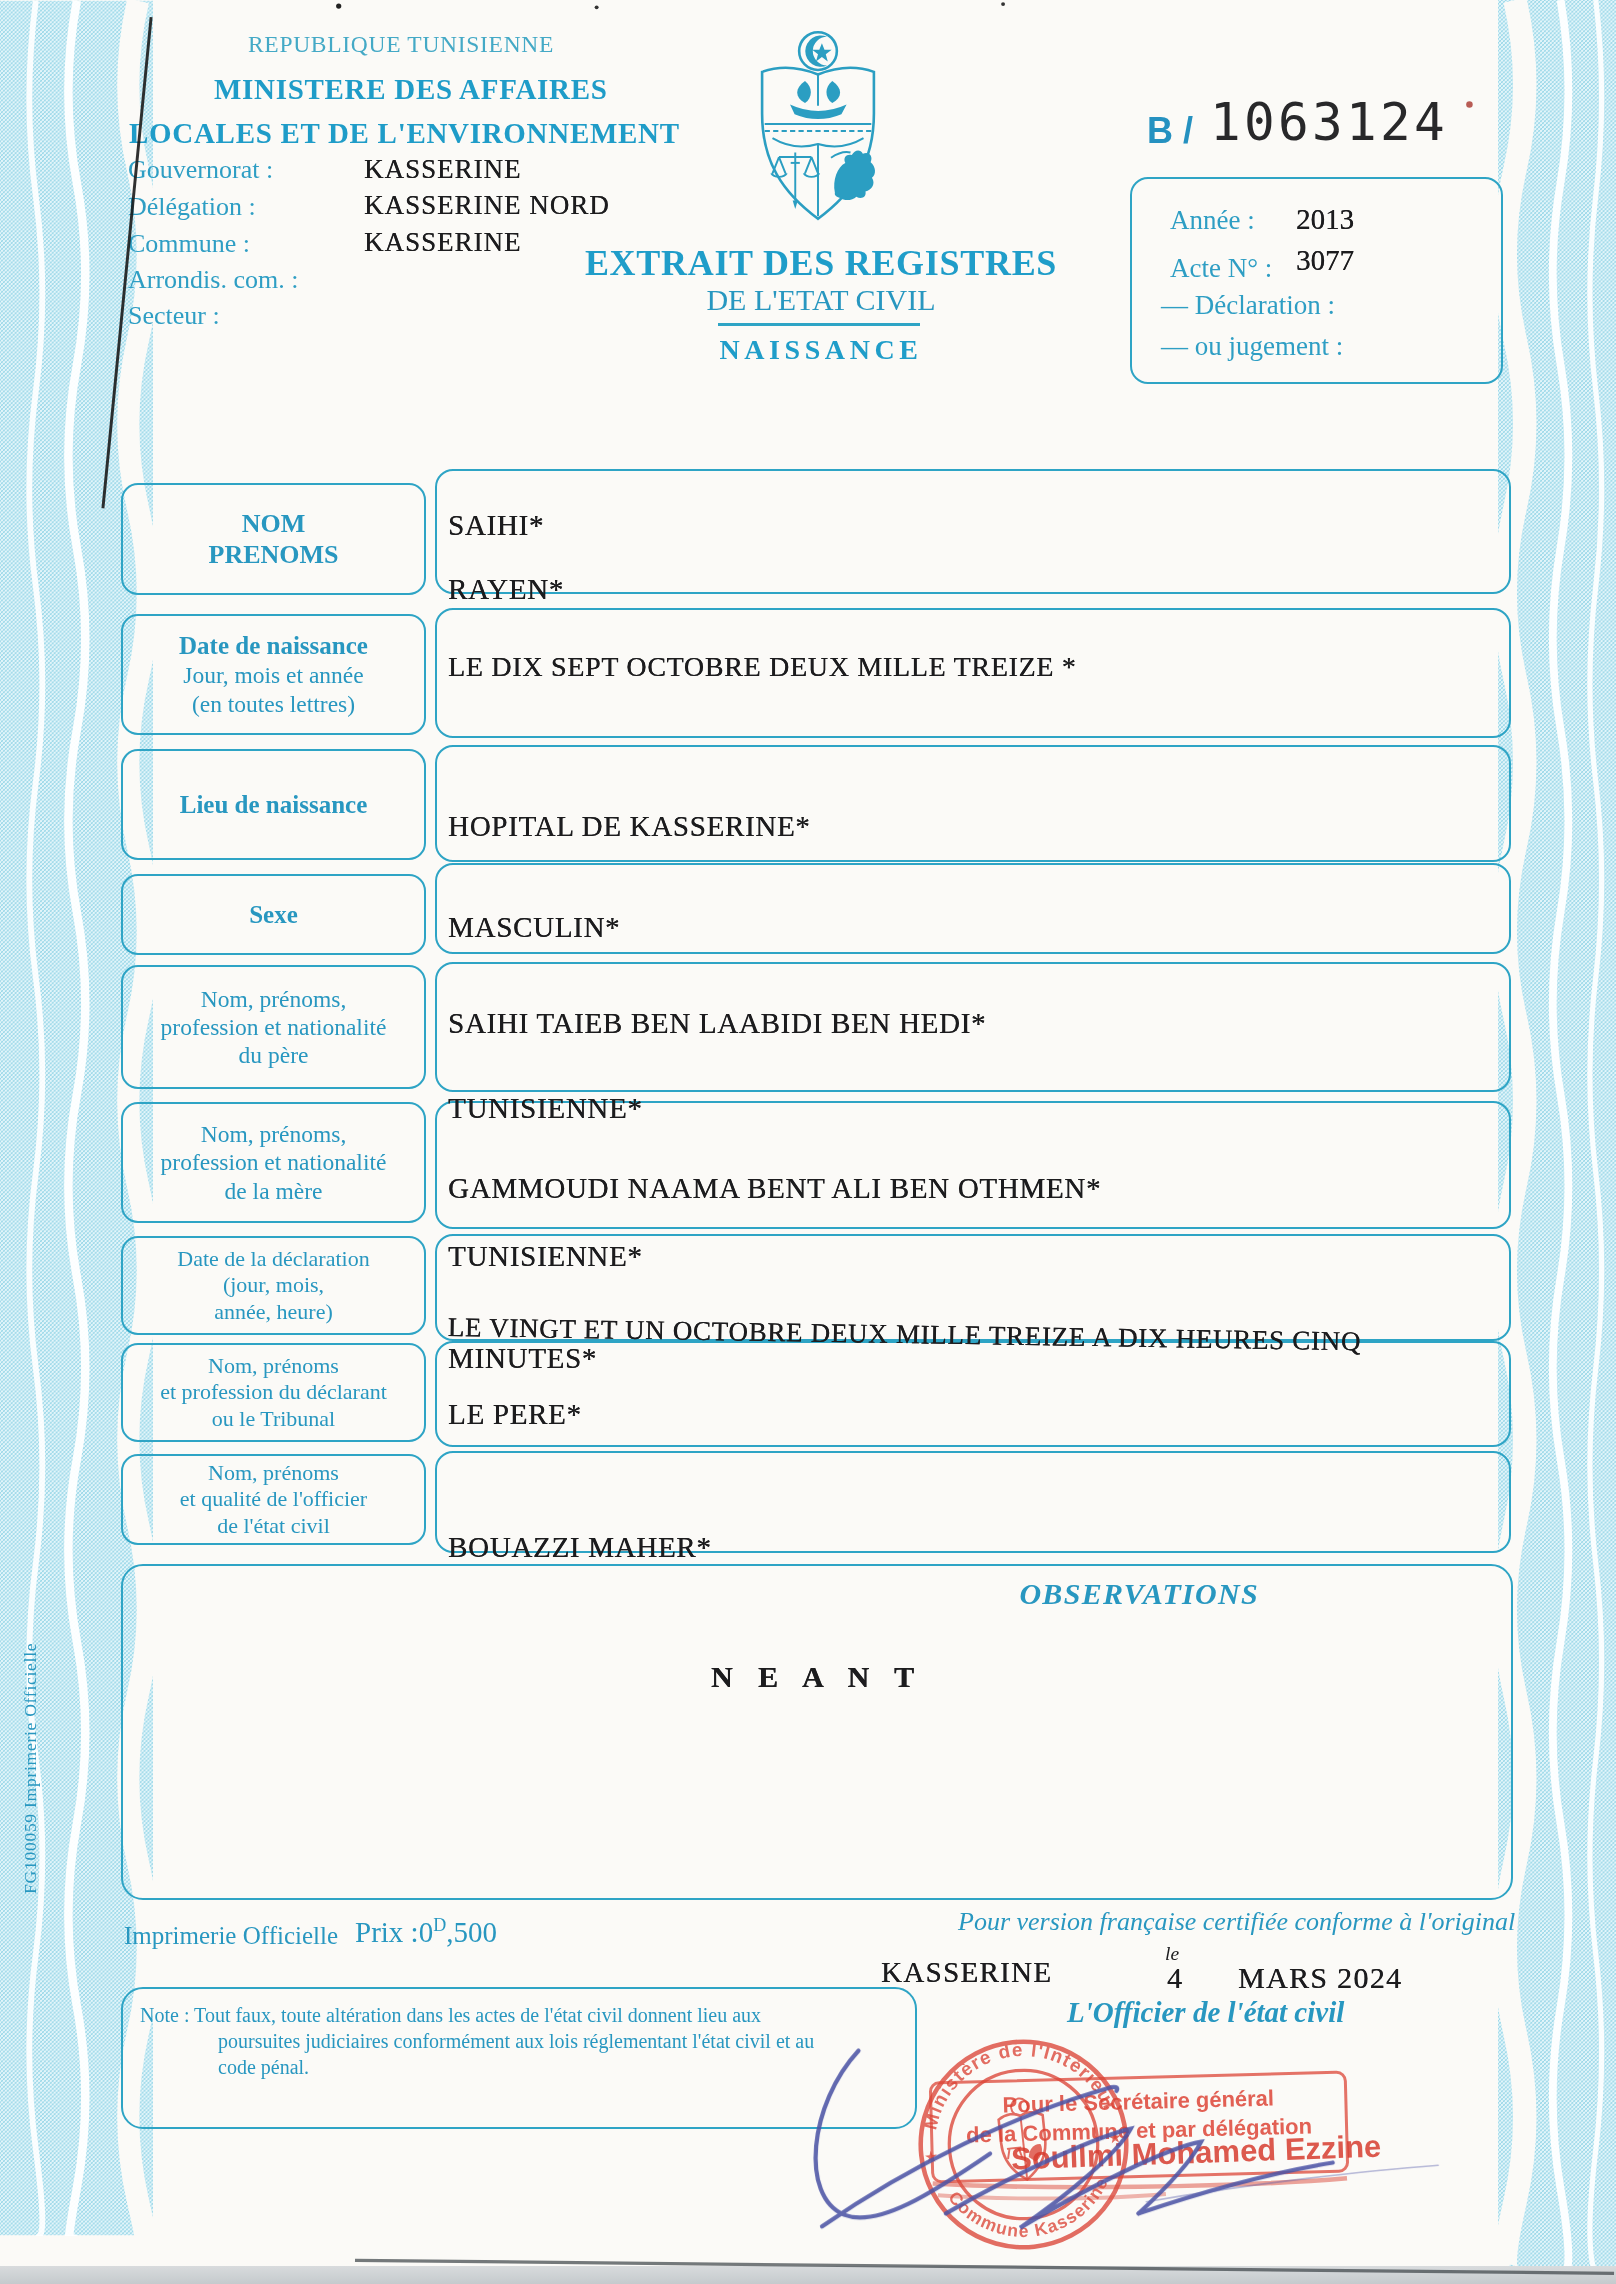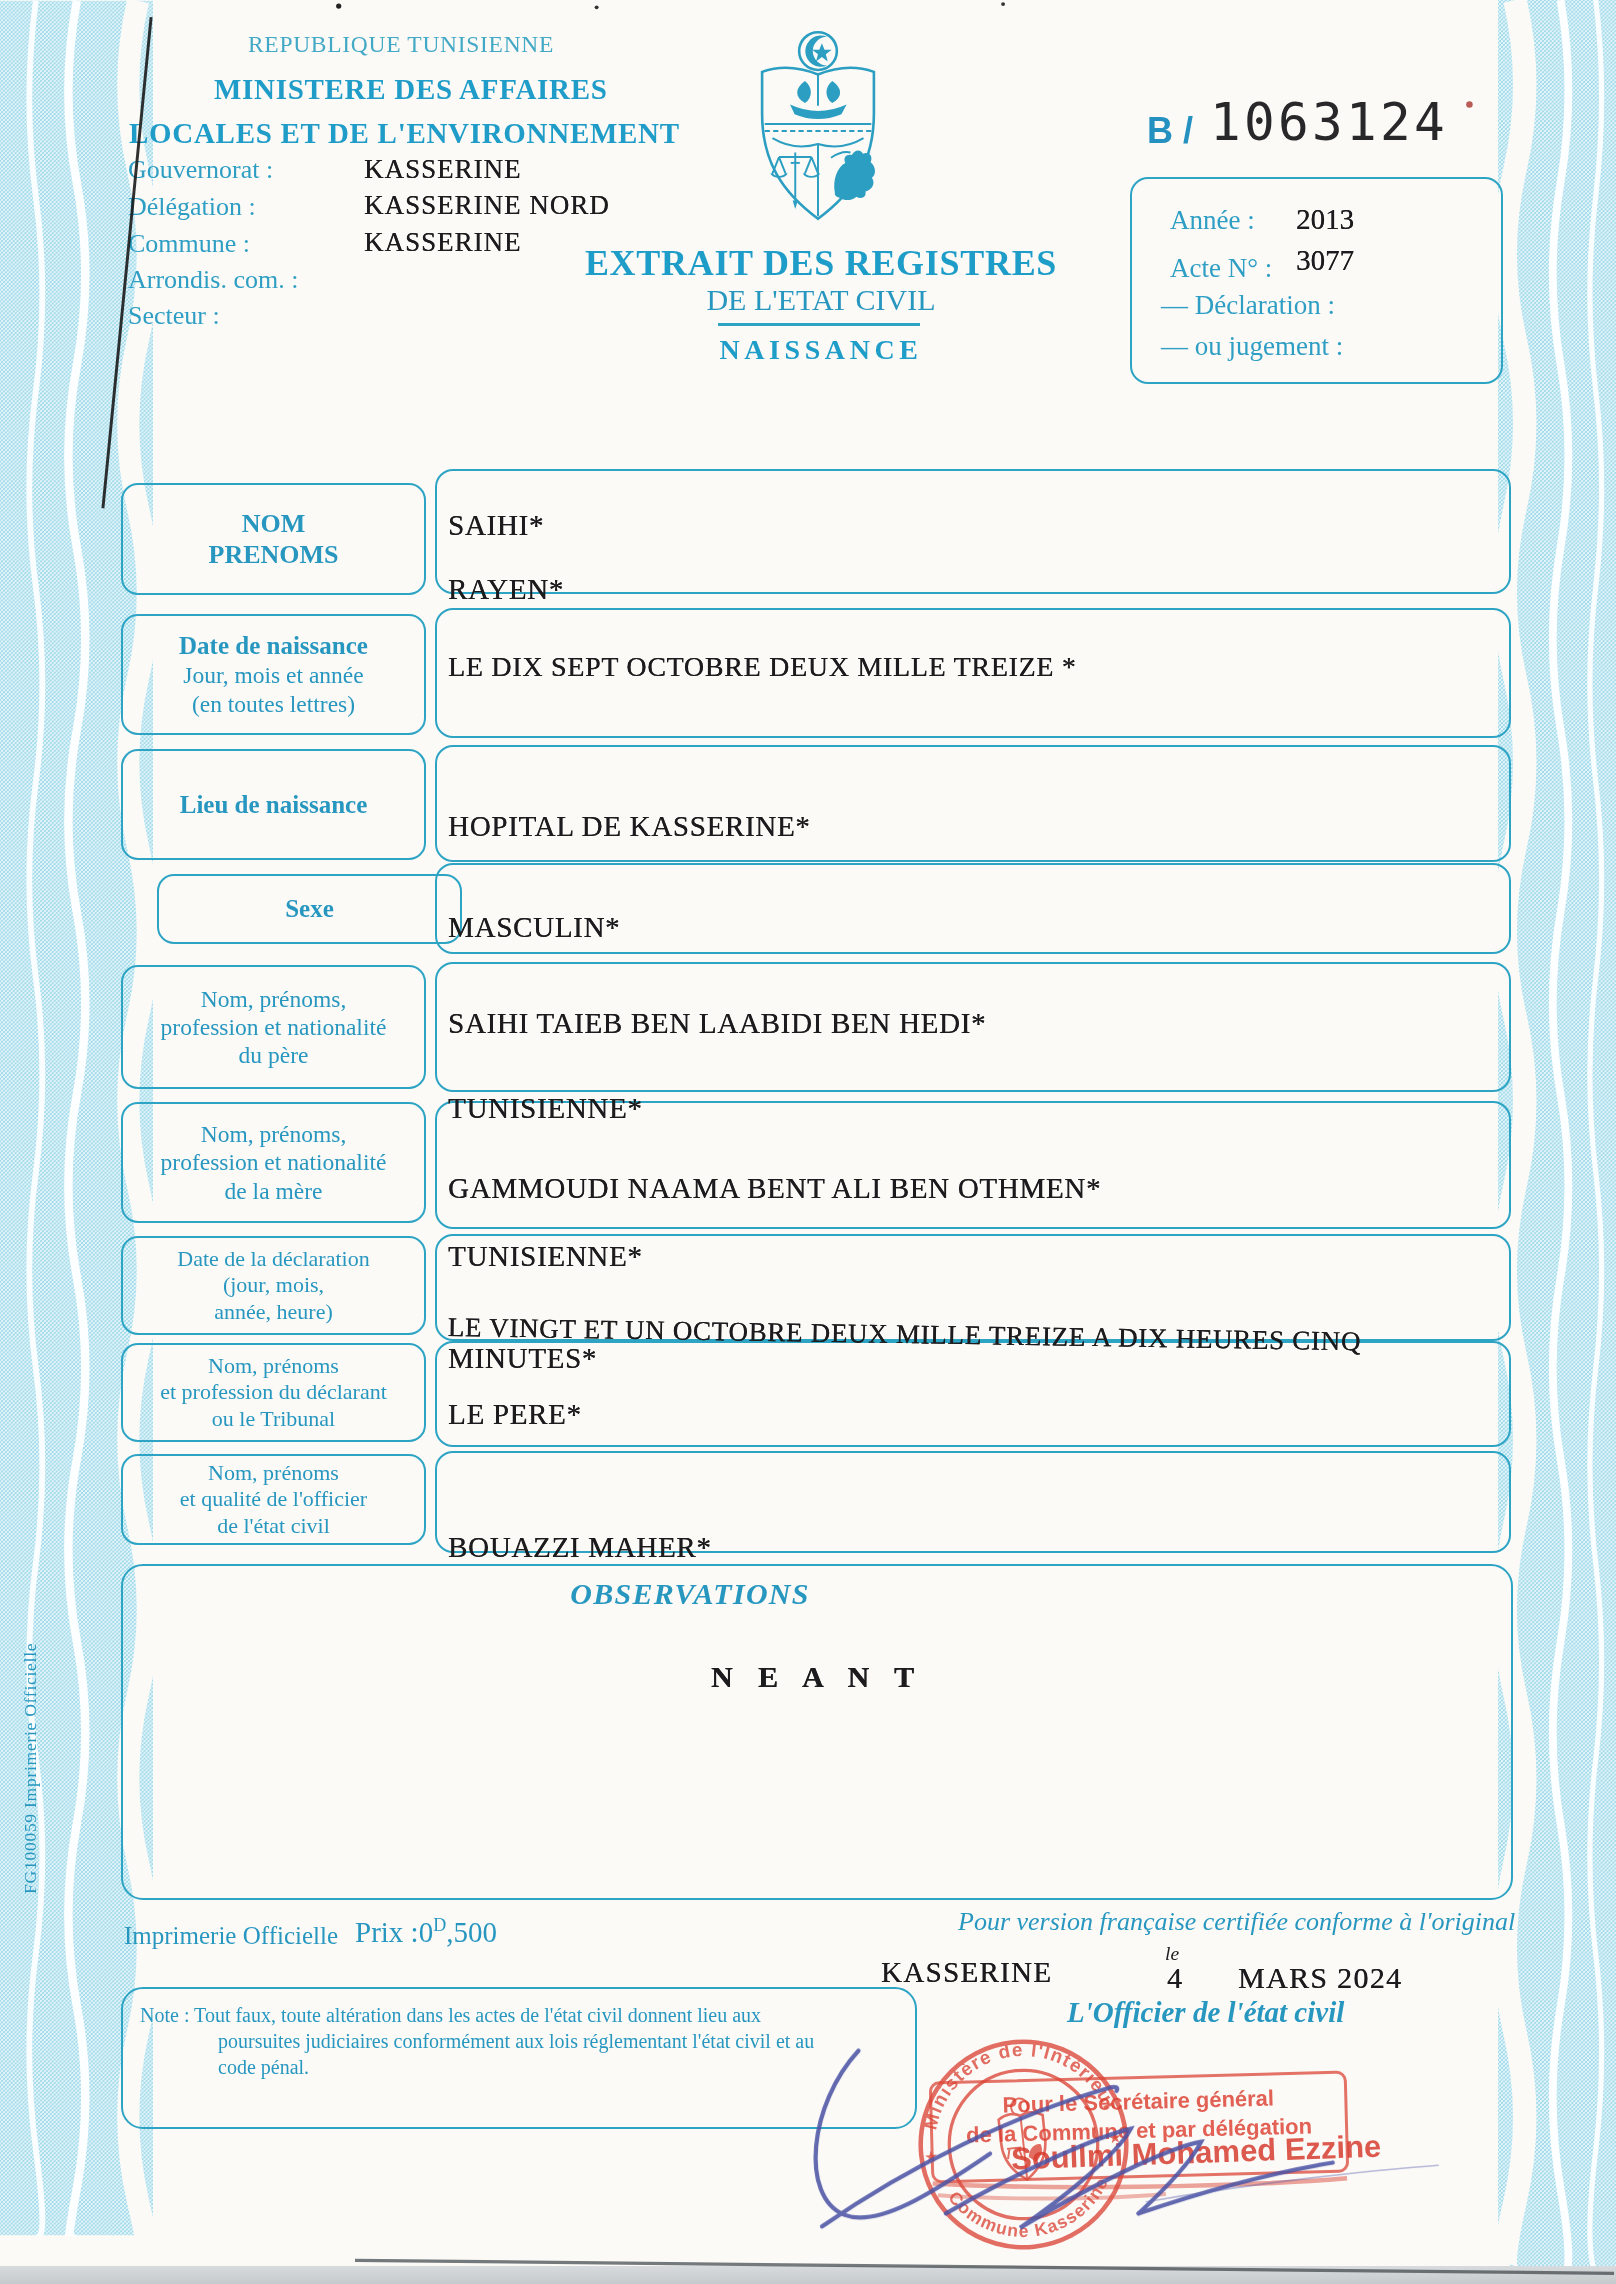--- a/index.html
+++ b/index.html
@@ -134,21 +134,21 @@
   </div>
   <div class="val-box" style="top:608px;height:130px;z-index:9;"></div>
   <div class="val-line" style="top:651px;font-size:28px;z-index:11;">LE DIX SEPT OCTOBRE  DEUX MILLE TREIZE *</div>
 
   <div class="lbl-box" style="top:749px;height:111px;z-index:10;">
     <div class="lbl-line lbl-bold">Lieu de naissance</div>
   </div>
   <div class="val-box" style="top:745px;height:117px;z-index:9;"></div>
   <div class="val-line" style="top:810px;z-index:11;">HOPITAL  DE  KASSERINE*</div>
 
-  <div class="lbl-box" style="top:874px;height:70px;z-index:10;margin-left:36px;">
+  <div class="lbl-box" style="top:874px;height:81px;z-index:10;">
     <div class="lbl-line lbl-bold">Sexe</div>
   </div>
   <div class="val-box" style="top:863px;height:91px;z-index:9;"></div>
   <div class="val-line" style="top:911px;z-index:11;">MASCULIN*</div>
 
   <div class="lbl-box" style="top:965px;height:124px;z-index:10;">
     <div class="lbl-line">Nom, prénoms,</div>
     <div class="lbl-line">profession et nationalité</div>
     <div class="lbl-line">du père</div>
   </div>
@@ -184,21 +184,21 @@
 
   <div class="lbl-box" style="top:1454px;height:91px;z-index:10;">
     <div class="lbl-line" style="font-size:22px;">Nom, prénoms</div>
     <div class="lbl-line" style="font-size:22px;">et qualité de l'officier</div>
     <div class="lbl-line" style="font-size:22px;">de l'état civil</div>
   </div>
   <div class="val-box" style="top:1451px;height:102px;z-index:9;"></div>
   <div class="val-line" style="top:1531px;z-index:11;">BOUAZZI MAHER*</div>
 
   <div class="abs" style="left:121px;top:1564px;width:1392px;height:336px;border:2.3px solid #2ea4c5;border-radius:22px;z-index:9;box-sizing:border-box;"></div>
-  <div class="abs teal" style="left:121px;top:1577px;width:1138px;text-align:center;font-size:30px;font-weight:bold;font-style:italic;letter-spacing:1.3px;z-index:11;">OBSERVATIONS</div>
+  <div class="abs teal" style="left:121px;top:1577px;width:1138px;text-align:right;font-size:30px;font-weight:bold;font-style:italic;letter-spacing:1.3px;z-index:11;">OBSERVATIONS</div>
   <div class="abs blk" style="left:121px;top:1660px;width:1392px;text-align:center;font-size:30px;font-weight:bold;letter-spacing:9px;z-index:11;text-shadow:0.3px 0 currentColor;">N E A N T</div>
 
   <div class="abs teal" style="left:19.5px;top:1894px;font-size:17.6px;letter-spacing:0.7px;white-space:nowrap;transform:rotate(-90deg);transform-origin:0 0;z-index:11;">FG100059   Imprimerie Officielle</div>
 
   <div class="abs teal" style="left:124px;top:1922px;font-size:25px;z-index:10;">Imprimerie Officielle</div>
   <div class="abs teal" style="left:355px;top:1915px;font-size:29px;z-index:10;">
     <span>Prix :0</span><span style="font-size:18px;vertical-align:super;">D</span><span>,500</span>
   </div>
 
   <div class="abs" style="left:121px;top:1987px;width:796px;height:142px;border:2.3px solid #2ea4c5;border-radius:22px;z-index:10;box-sizing:border-box;padding:13px 17px 6.5px 17px;">

